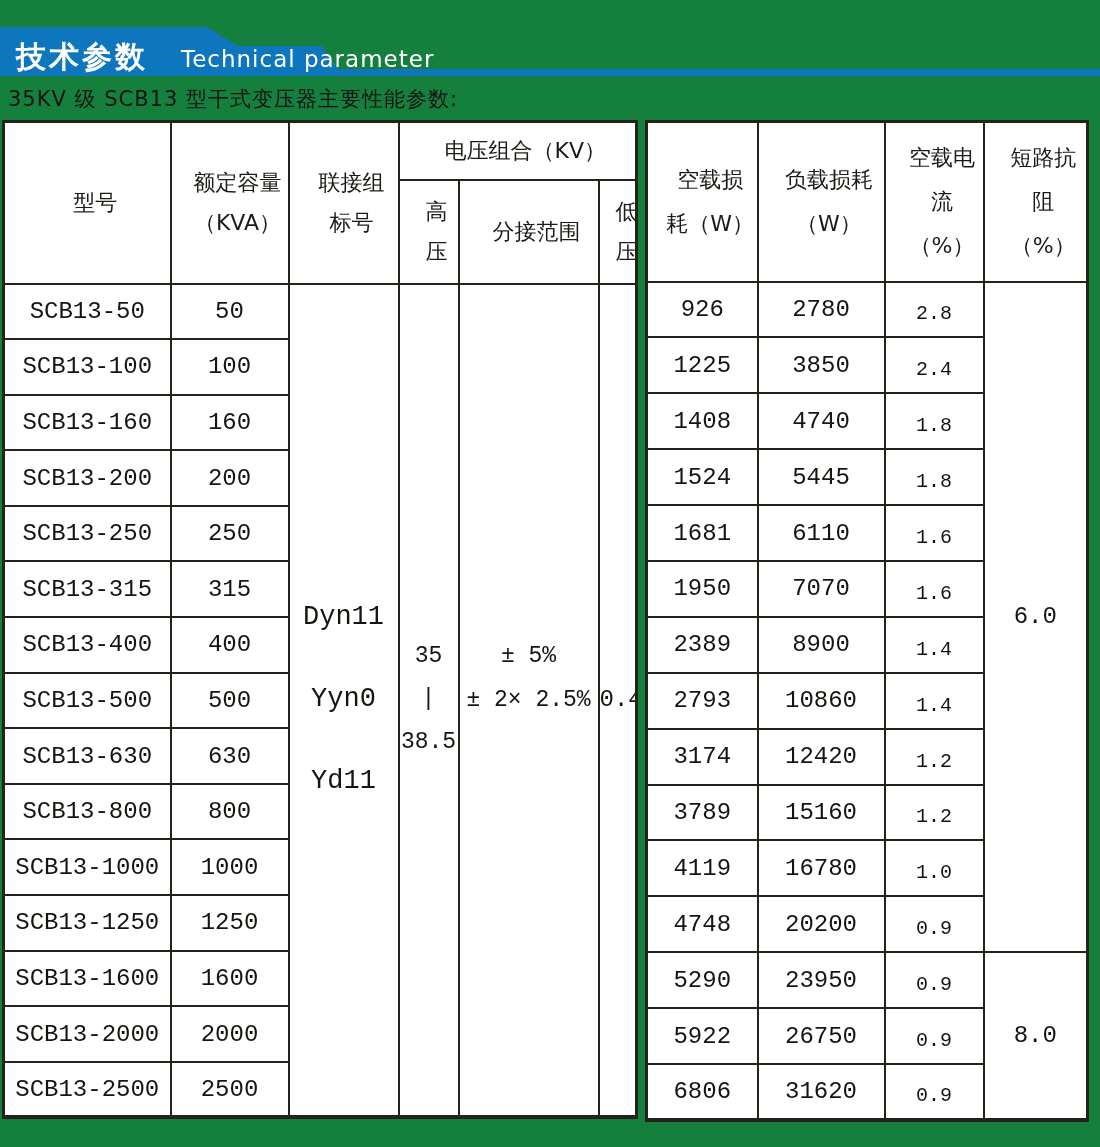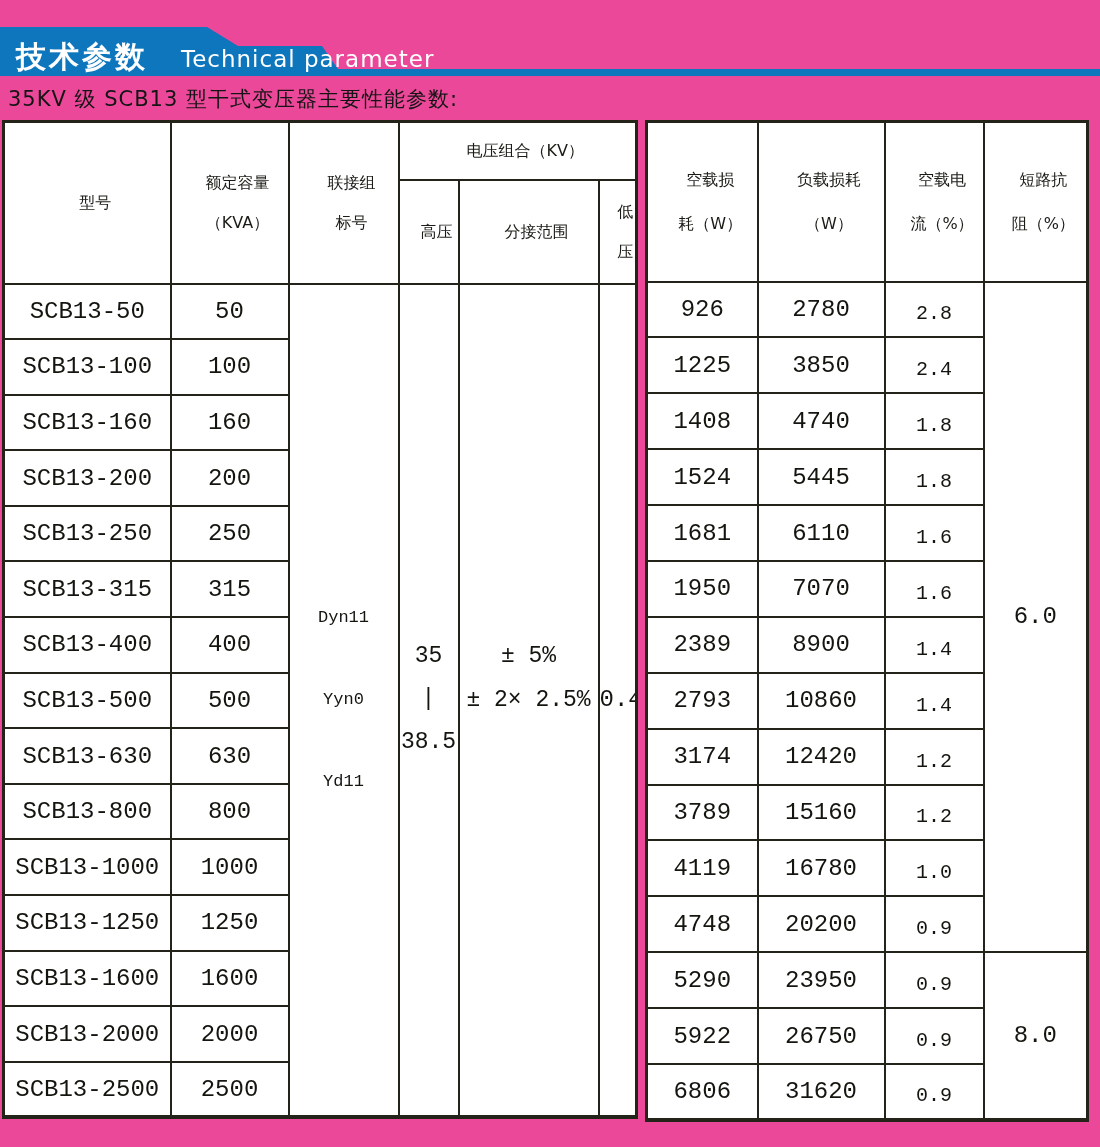--- a/index.html
+++ b/index.html
@@ -1,48 +1,48 @@
 <!DOCTYPE html>
 <html><head>
 <meta charset="utf-8">
 <style>
   html,body{margin:0;padding:0;background:#ffffff;}
-  .page{position:relative;width:1100px;height:1147px;background:#ec4899;overflow:hidden;
+  .page{position:relative;width:1100px;height:1147px;background:#15803d;overflow:hidden;
         font-family:"DejaVu Sans","Liberation Sans",sans-serif;color:#161611;}
 
   
   .banner-svg{position:absolute;left:0;top:0;width:1100px;height:80px;display:block;}
   .banner-title-cn{position:absolute;left:16px;top:41px;font-size:30px;font-weight:bold;
         color:#fff;letter-spacing:3px;line-height:32px;}
   .banner-title-en{position:absolute;left:181px;top:50px;font-size:23px;color:#fff;
         letter-spacing:1px;line-height:18px;}
 
   
   .subtitle{position:absolute;left:8px;top:85px;font-size:21px;letter-spacing:1px;color:#141414;}
 
   
   table{border-collapse:collapse;table-layout:fixed;position:absolute;top:120px;
         background:#fff;}
   #left-table{left:2px;width:633px;}
   #right-table{left:645px;width:441px;}
   table{border:3px solid #24231a;border-bottom:4px solid #24231a;}
   th,td{border:2px solid #24231a;text-align:center;vertical-align:middle;
         padding:0;overflow:hidden;}
-  th{font-size:16px;font-weight:normal;line-height:40px;color:#1b1b16;padding-left:16px;}
+  th{font-size:22px;font-weight:normal;line-height:40px;color:#1b1b16;padding-left:16px;}
   #right-table th{line-height:44px;}
   .ml{white-space:pre-line;}
   td{font-family:"Liberation Mono","DejaVu Sans Mono",monospace;
      font-size:24px;color:#151510;}
   #left-table thead tr.r1{height:58px;}
   #left-table thead tr.r2{height:104px;}
   #right-table thead tr{height:160px;}
   #left-table tbody tr{height:55.6px;}
   #right-table tbody tr{height:55.9px;margin-left:36px;}
 
-  td.lh41{line-height:41px;font-size:17px;}
+  td.lh41{line-height:41px;font-size:27px;}
   td.lh43{line-height:43px;font-size:23px;}
   td.lh44{line-height:44px;font-size:23px;}
   td.shift-up > span{display:inline-block;transform:translateY(-22px);}
   td.small{font-size:20px;padding-top:9px;}
 </style>
 </head>
 <body>
 
 <div class="page">
 

